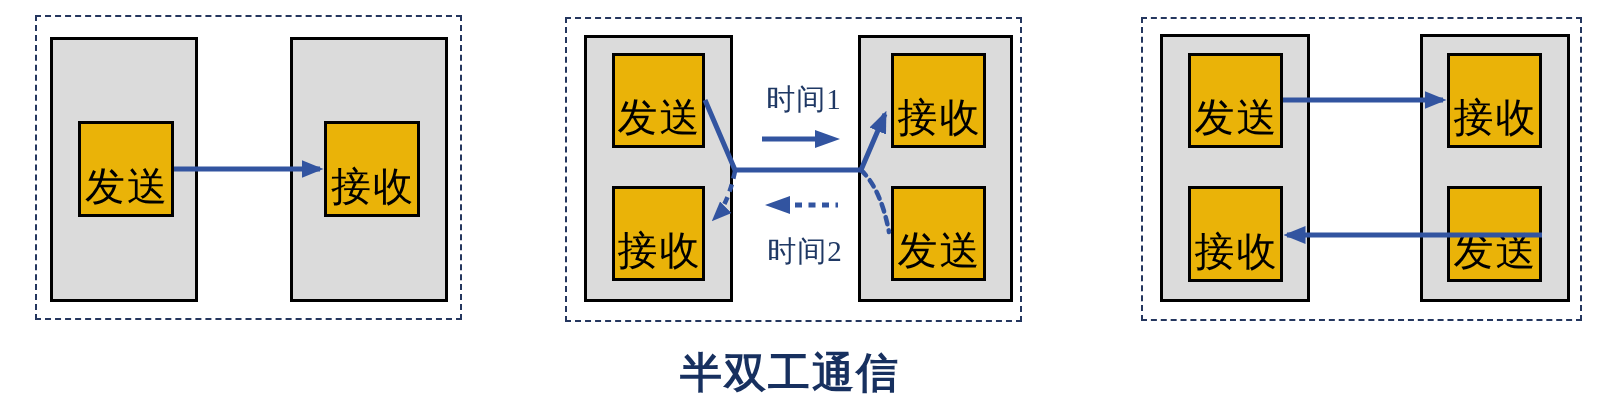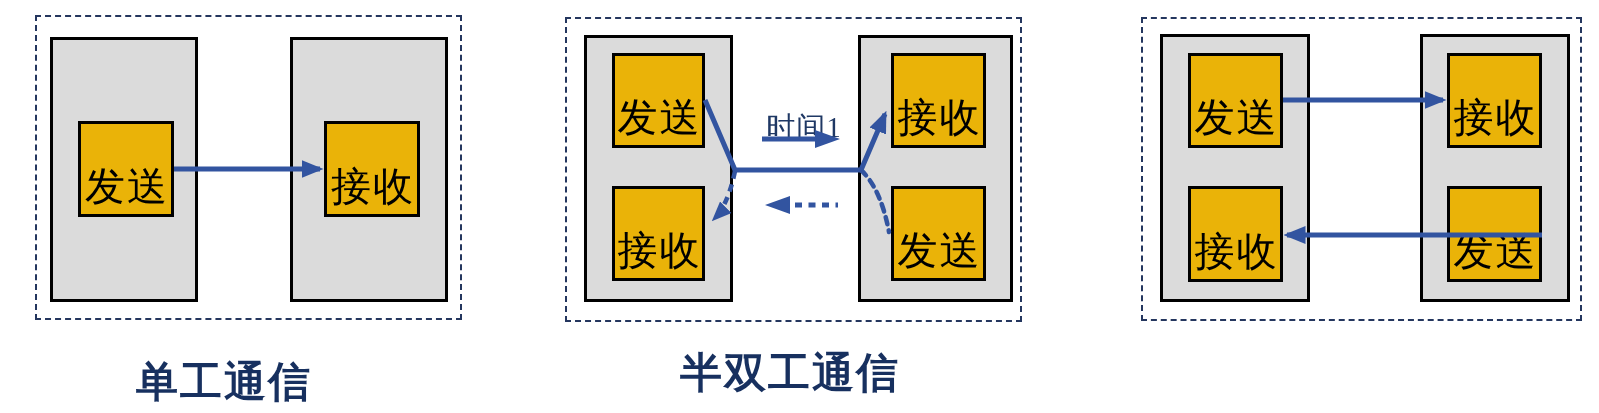--- a/index.html
+++ b/index.html
@@ -40,21 +40,20 @@
   }
   .time-label {
     position: absolute;
     width: 150px;
     text-align: center;
     font-family: "Liberation Serif", "DejaVu Serif", serif;
     font-size: 29px;
     color: #1F3864;
     letter-spacing: 1px;
     white-space: nowrap;
-    margin-top: 28px;
   }
   .caption {
     position: absolute;
     width: 320px;
     text-align: center;
     font-family: "Liberation Sans", sans-serif;
     font-size: 42px;
     font-weight: 700;
     color: #17305F;
     letter-spacing: 2px;
@@ -78,41 +77,41 @@
   <div class="device" style="left:50px; top:37px; width:148px; height:265px;"></div>
   <div class="device" style="left:290px; top:37px; width:158px; height:265px;"></div>
 
   <div class="iobox" style="left:78px; top:121px; width:96px; height:96px;">
     <span>发送</span>
   </div>
   <div class="iobox" style="left:324px; top:121px; width:96px; height:96px;">
     <span>接收</span>
   </div>
 
-  <div class="caption" style="left:64px; top:354px;">单工通信</div>
 
   <div class="frame" style="left:565px; top:17px; width:457px; height:305px;"></div>
 
   <div class="device" style="left:584px; top:35px; width:149px; height:267px;"></div>
   <div class="device" style="left:858px; top:35px; width:155px; height:267px;"></div>
 
   <div class="iobox" style="left:612px; top:53px; width:93px; height:95px;">
     <span>发送</span>
   </div>
   <div class="iobox" style="left:612px; top:186px; width:93px; height:95px;">
     <span>接收</span>
   </div>
   <div class="iobox" style="left:891px; top:53px; width:95px; height:95px;">
     <span>接收</span>
   </div>
   <div class="iobox" style="left:891px; top:186px; width:95px; height:95px;">
     <span>发送</span>
   </div>
 
   <div class="time-label" style="left:729px; top:80px;">时间1</div>
+  <div class="time-label" style="left:730px; top:232px;">时间2</div>
 
   <div class="caption" style="left:630px; top:345px;">半双工通信</div>
 
   <div class="frame" style="left:1141px; top:17px; width:441px; height:304px;"></div>
 
   <div class="device" style="left:1160px; top:34px; width:150px; height:268px;"></div>
   <div class="device" style="left:1420px; top:34px; width:150px; height:268px;"></div>
 
   <div class="iobox" style="left:1188px; top:53px; width:95px; height:95px;">
     <span>发送</span>

